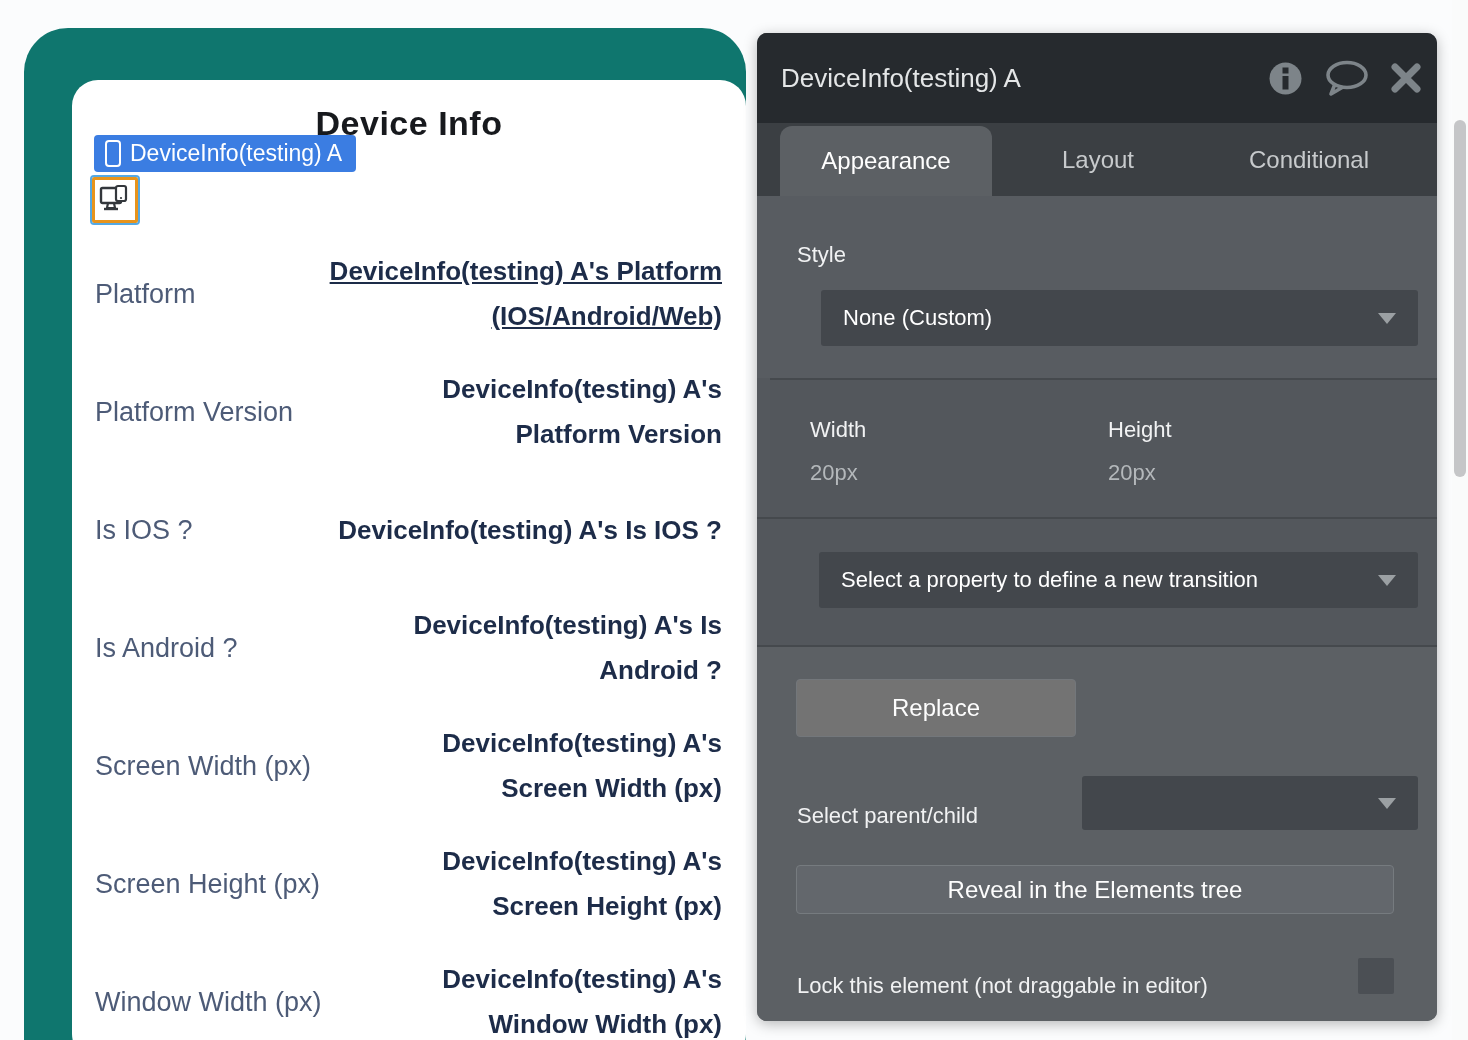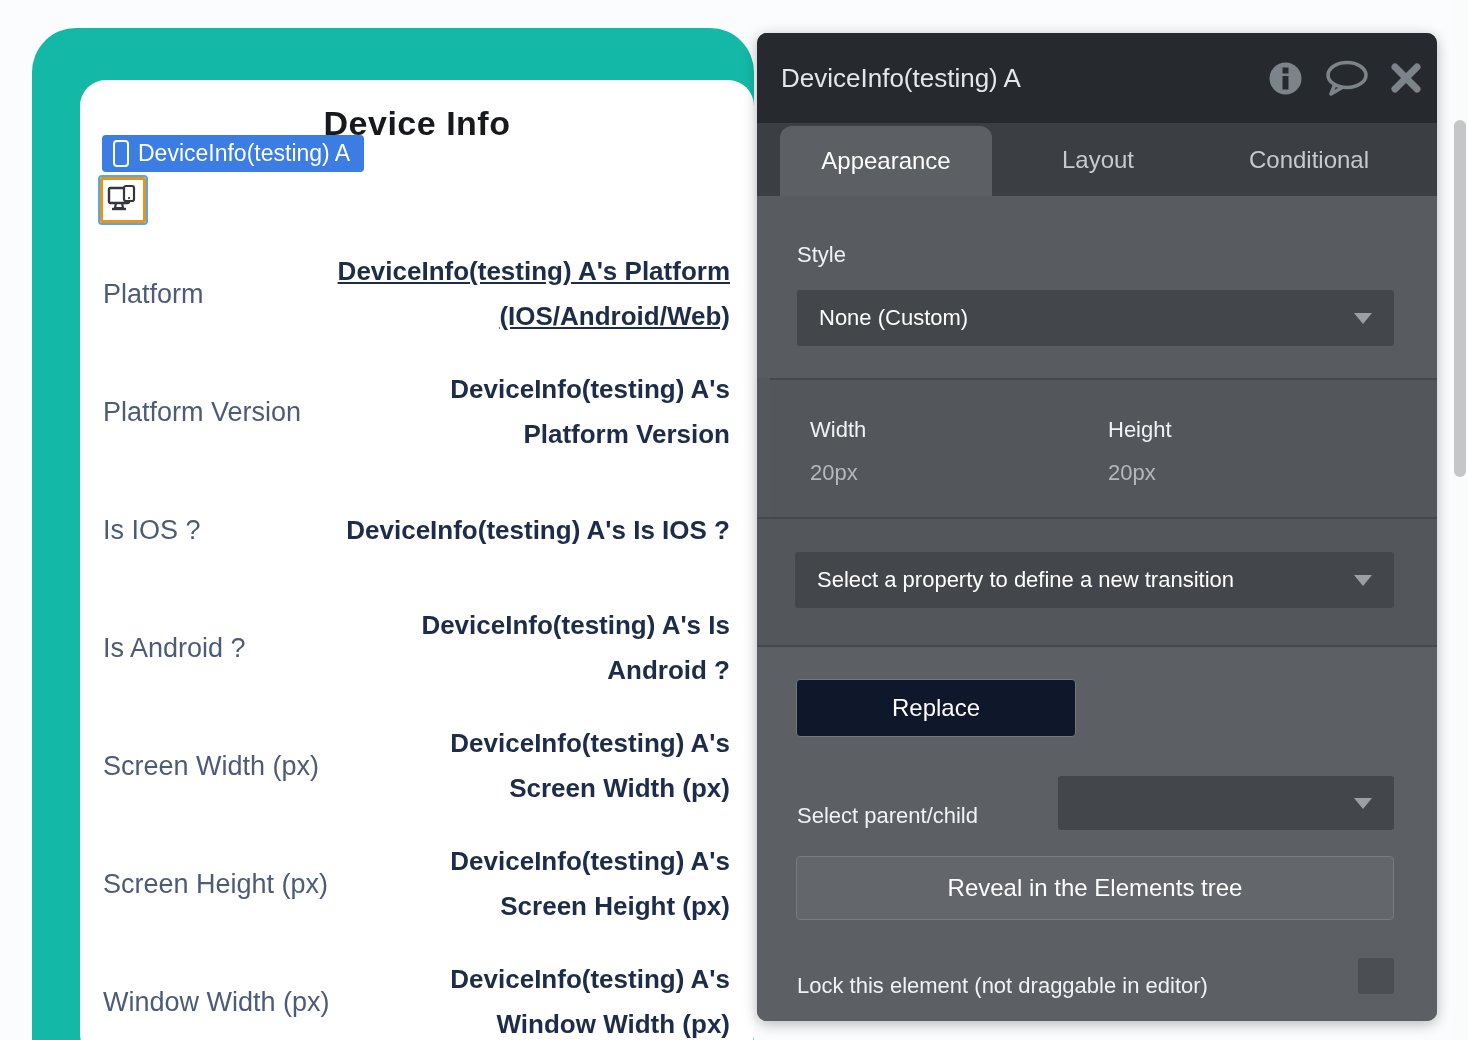--- a/index.html
+++ b/index.html
@@ -1,21 +1,21 @@
 <!DOCTYPE html>
 <html><head>
 <meta charset="utf-8">
 <style>
   * { margin:0; padding:0; box-sizing:border-box; }
   html,body { width:1468px; height:1040px; overflow:hidden; }
   body { font-family:"Liberation Sans", sans-serif; background:#fbfcfd; position:relative; }
 
   
-  .canvas-outer { position:absolute; left:32px; top:28px; width:722px; height:1012px;
-                  background:#14b8a6; border-radius:44px 44px 0 0; }
+  .canvas-outer { position:absolute; left:24px; top:28px; width:722px; height:1012px;
+                  background:#0f766e; border-radius:44px 44px 0 0; }
   .card { position:absolute; left:48px; top:52px; width:674px; height:980px;
           background:#ffffff; border-radius:26px; }
   .card-title { position:absolute; left:0; top:24px; width:100%; text-align:center;
                 font-size:34px; font-weight:700; color:#17191d; letter-spacing:0.5px; }
   .sel-badge { position:absolute; left:22px; top:55px; height:37px; background:#3b7de2;
                border-radius:4px; display:flex; align-items:center; gap:9px; padding:0 14px 0 11px;
                color:#ffffff; font-size:23px; font-weight:500; z-index:3; }
   .phone-glyph { width:16px; height:27px; border:2.5px solid #ffffff; border-radius:4px; }
   .sel-el { position:absolute; left:20px; top:97px; width:46px; height:46px; background:#ffffff;
             border:3px solid #e8941c; outline:2px solid #55a9e4; border-radius:2px;
@@ -53,24 +53,24 @@
   .sec-size { position:absolute; left:0; top:345px; width:100%; height:139px; background:#53575c;
               border-top:2px solid #45494d;margin-left:13px; }
   .sec-trans { position:absolute; left:0; top:484px; width:100%; height:128px; background:#53575c;
                border-top:2px solid #45494d; }
   .sec-bottom { position:absolute; left:0; top:612px; width:100%; height:376px; background:#5c6064;
                 border-top:2px solid #45494d; }
 
   .field-label { font-size:22px; color:#f1f2f3; }
   .muted { color:#b4b8bb; }
   .dropdown { background:#43474c; border-radius:3px; display:flex; align-items:center;
-              padding:16px 22px; font-size:22px; color:#ffffff; }
+              padding:16px 22px; font-size:22px; color:#ffffff;margin-left:24px; }
   .caret { width:0; height:0; border-left:9px solid transparent; border-right:9px solid transparent;
            border-top:11px solid #9ba0a3; margin-left:auto; }
-  .btn { background:#0f172a; border:1px solid #73777b; border-radius:4px; color:#fdfdfd;
+  .btn { background:#737373; border:1px solid #73777b; border-radius:4px; color:#fdfdfd;
          font-size:24px; display:flex; align-items:center; justify-content:center; }
   .btn-reveal { background:#63676c; border-color:#767b7f; }
   .checkbox { position:absolute; background:#4b4f54; border-radius:2px; width:36px; height:36px; }
 
   
   .scroll-track { position:absolute; right:0; top:0; width:16px; height:1040px; background:#fafbfb; }
   .scroll-thumb { position:absolute; left:2px; top:120px; width:12px; height:357px;
                   background:#c5c6c8; border-radius:6px; }
 
   svg { display:block; }
@@ -180,21 +180,21 @@
 
   <div class="sec-bottom">
     <div class="btn" style="position:absolute;left:39px;top:32px;width:280px;height:58px;">Replace</div>
 
     <div class="field-label" style="position:absolute;left:40px;top:156px;">Select parent/child</div>
     <div class="dropdown" style="position:absolute;left:301px;top:129px;width:336px;height:54px;">
       <span></span>
       <span class="caret"></span>
     </div>
 
-    <div class="btn btn-reveal" style="position:absolute;left:39px;top:209px;width:598px;height:64px;">Reveal in the Elements tree</div>
+    <div class="btn btn-reveal" style="position:absolute;left:39px;top:218px;width:598px;height:49px;">Reveal in the Elements tree</div>
 
     <div class="field-label" style="position:absolute;left:40px;top:326px;">Lock this element (not draggable in editor)</div>
     <div class="checkbox" style="left:601px;top:311px;"></div>
   </div>
 </div>
 
 <div class="scroll-track">
   <div class="scroll-thumb"></div>
 </div>
 

